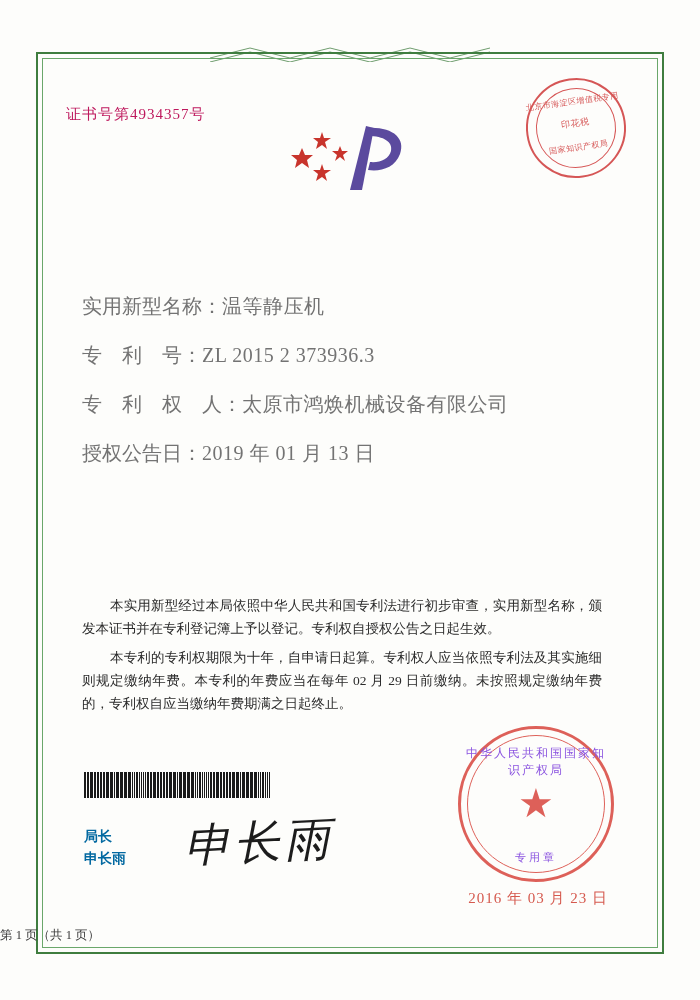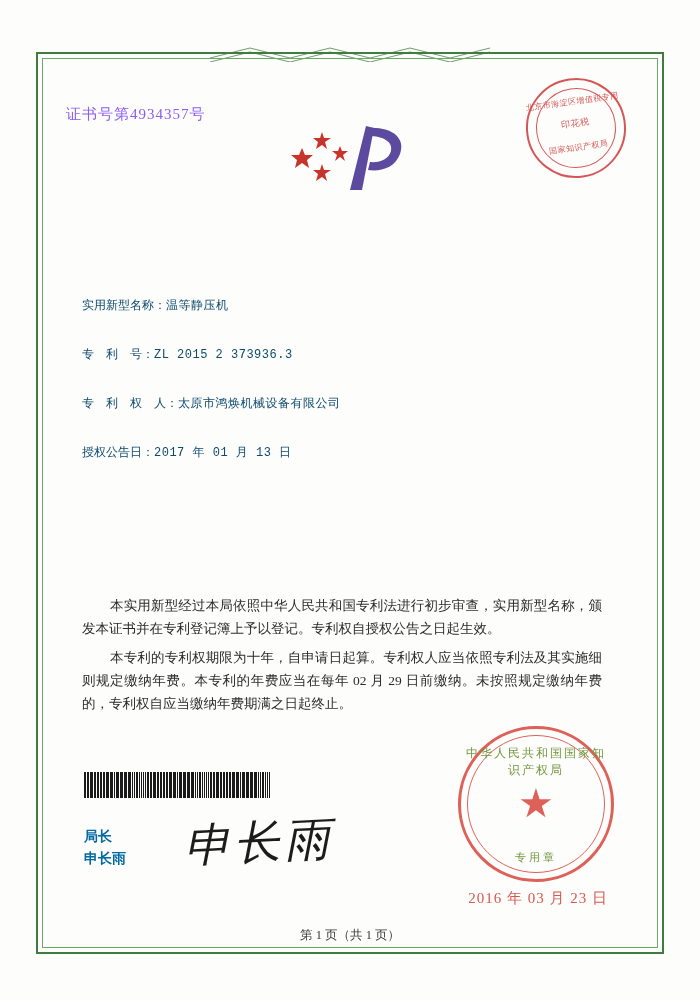--- a/index.html
+++ b/index.html
@@ -58,21 +58,21 @@
     opacity: .75;
   }
 
   
   .serial {
     position: absolute;
     left: 66px;
     top: 105px;
     font-size: 15px;
     letter-spacing: 1px;
-    color: #8b5cf6;
+    color: #be185d;
   }
 
   
   .emblem {
     position: absolute;
     left: 288px;
     top: 118px;
     width: 126px;
     height: 78px;
   }
@@ -122,21 +122,21 @@
     position: absolute;
     left: 6px; top: 6px; right: 6px; bottom: 6px;
     border-radius: 50%;
     border: 1px solid #d63a31;
   }
   .seal-main .curve-top,
   .seal-main .curve-bottom {
     position: absolute;
     width: 100%;
     text-align: center;
-    color: #4d7c0f;
+    color: #6d28d9;
     font-size: 12px;
     letter-spacing: 2px;
     font-family: "Liberation Serif", serif;
   }
   .seal-main .curve-top { top: 16px; }
   .seal-main .curve-bottom { bottom: 14px; font-size: 11px; letter-spacing: 3px; }
   .seal-main .star-center {
     position: absolute;
     left: 50%;
     top: 50%;
@@ -170,26 +170,25 @@
   }
 
   
   .fields {
     position: absolute;
     left: 82px;
     top: 296px;
     width: 520px;
   }
   .field {
-    font-size: 12px;
+    font-size: 20px;
     line-height: 20px;
     margin-bottom: 29px;
-    color: #0c4a6e;
+    color: #737373;
     white-space: nowrap;
-    font-family: Liberation Mono, monospace;
   }
   .field .lbl {
     display: inline-block;
   }
   .field .val {
     display: inline-block;
     letter-spacing: .5px;
   }
 
   
@@ -245,21 +244,20 @@
     letter-spacing: 4px;
     transform: rotate(-3deg);
   }
 
   
   .footer {
     position: absolute;
     left: 0;
     right: 0;
     bottom: 56px;
-    text-align: center;
     font-size: 12.5px;
     color: #3a3a3a;
   }
 </style>
 </head>
 <body>
 
 <div class="page">
 
   <svg class="ornament" viewBox="0 0 280 18">
@@ -303,21 +301,21 @@
     <div class="field">
       <span class="lbl">实用新型名称：</span><span class="val">温等静压机</span>
     </div>
     <div class="field">
       <span class="lbl">专　利　号：</span><span class="val">ZL 2015 2 373936.3</span>
     </div>
     <div class="field">
       <span class="lbl">专　利　权　人：</span><span class="val">太原市鸿焕机械设备有限公司</span>
     </div>
     <div class="field">
-      <span class="lbl">授权公告日：</span><span class="val">2017 年 01 月 13 日</span>
+      <span class="lbl">授权公告日：</span><span class="val">2019 年 01 月 13 日</span>
     </div>
   </div>
 
   <div class="body-text">
     <p>本实用新型经过本局依照中华人民共和国专利法进行初步审查，实用新型名称，颁发本证书并在专利登记簿上予以登记。专利权自授权公告之日起生效。</p>
     <p>本专利的专利权期限为十年，自申请日起算。专利权人应当依照专利法及其实施细则规定缴纳年费。本专利的年费应当在每年 02 月 29 日前缴纳。未按照规定缴纳年费的，专利权自应当缴纳年费期满之日起终止。</p>
   </div>
 
   <div class="barcode" id="barcode"><i style="width:2px"></i><i style="width:2px"></i><i style="width:3px"></i><i style="width:2px"></i><i style="width:2px"></i><i style="width:2px"></i><i style="width:2px"></i><i style="width:3px"></i><i style="width:3px"></i><i style="width:1px"></i><i style="width:3px"></i><i style="width:3px"></i><i style="width:3px"></i><i style="width:3px"></i><i style="width:1px"></i><i style="width:1px"></i><i style="width:2px"></i><i style="width:1px"></i><i style="width:1px"></i><i style="width:1px"></i><i style="width:1px"></i><i style="width:2px"></i><i style="width:2px"></i><i style="width:3px"></i><i style="width:2px"></i><i style="width:2px"></i><i style="width:2px"></i><i style="width:2px"></i><i style="width:3px"></i><i style="width:3px"></i><i style="width:1px"></i><i style="width:3px"></i><i style="width:3px"></i><i style="width:3px"></i><i style="width:3px"></i><i style="width:1px"></i><i style="width:1px"></i><i style="width:2px"></i><i style="width:1px"></i><i style="width:1px"></i><i style="width:1px"></i><i style="width:1px"></i><i style="width:2px"></i><i style="width:2px"></i><i style="width:3px"></i><i style="width:2px"></i><i style="width:2px"></i><i style="width:2px"></i><i style="width:2px"></i><i style="width:3px"></i><i style="width:3px"></i><i style="width:1px"></i><i style="width:3px"></i><i style="width:3px"></i><i style="width:3px"></i><i style="width:3px"></i><i style="width:1px"></i><i style="width:1px"></i><i style="width:2px"></i><i style="width:1px"></i><i style="width:1px"></i><i style="width:1px"></i></div>
 

